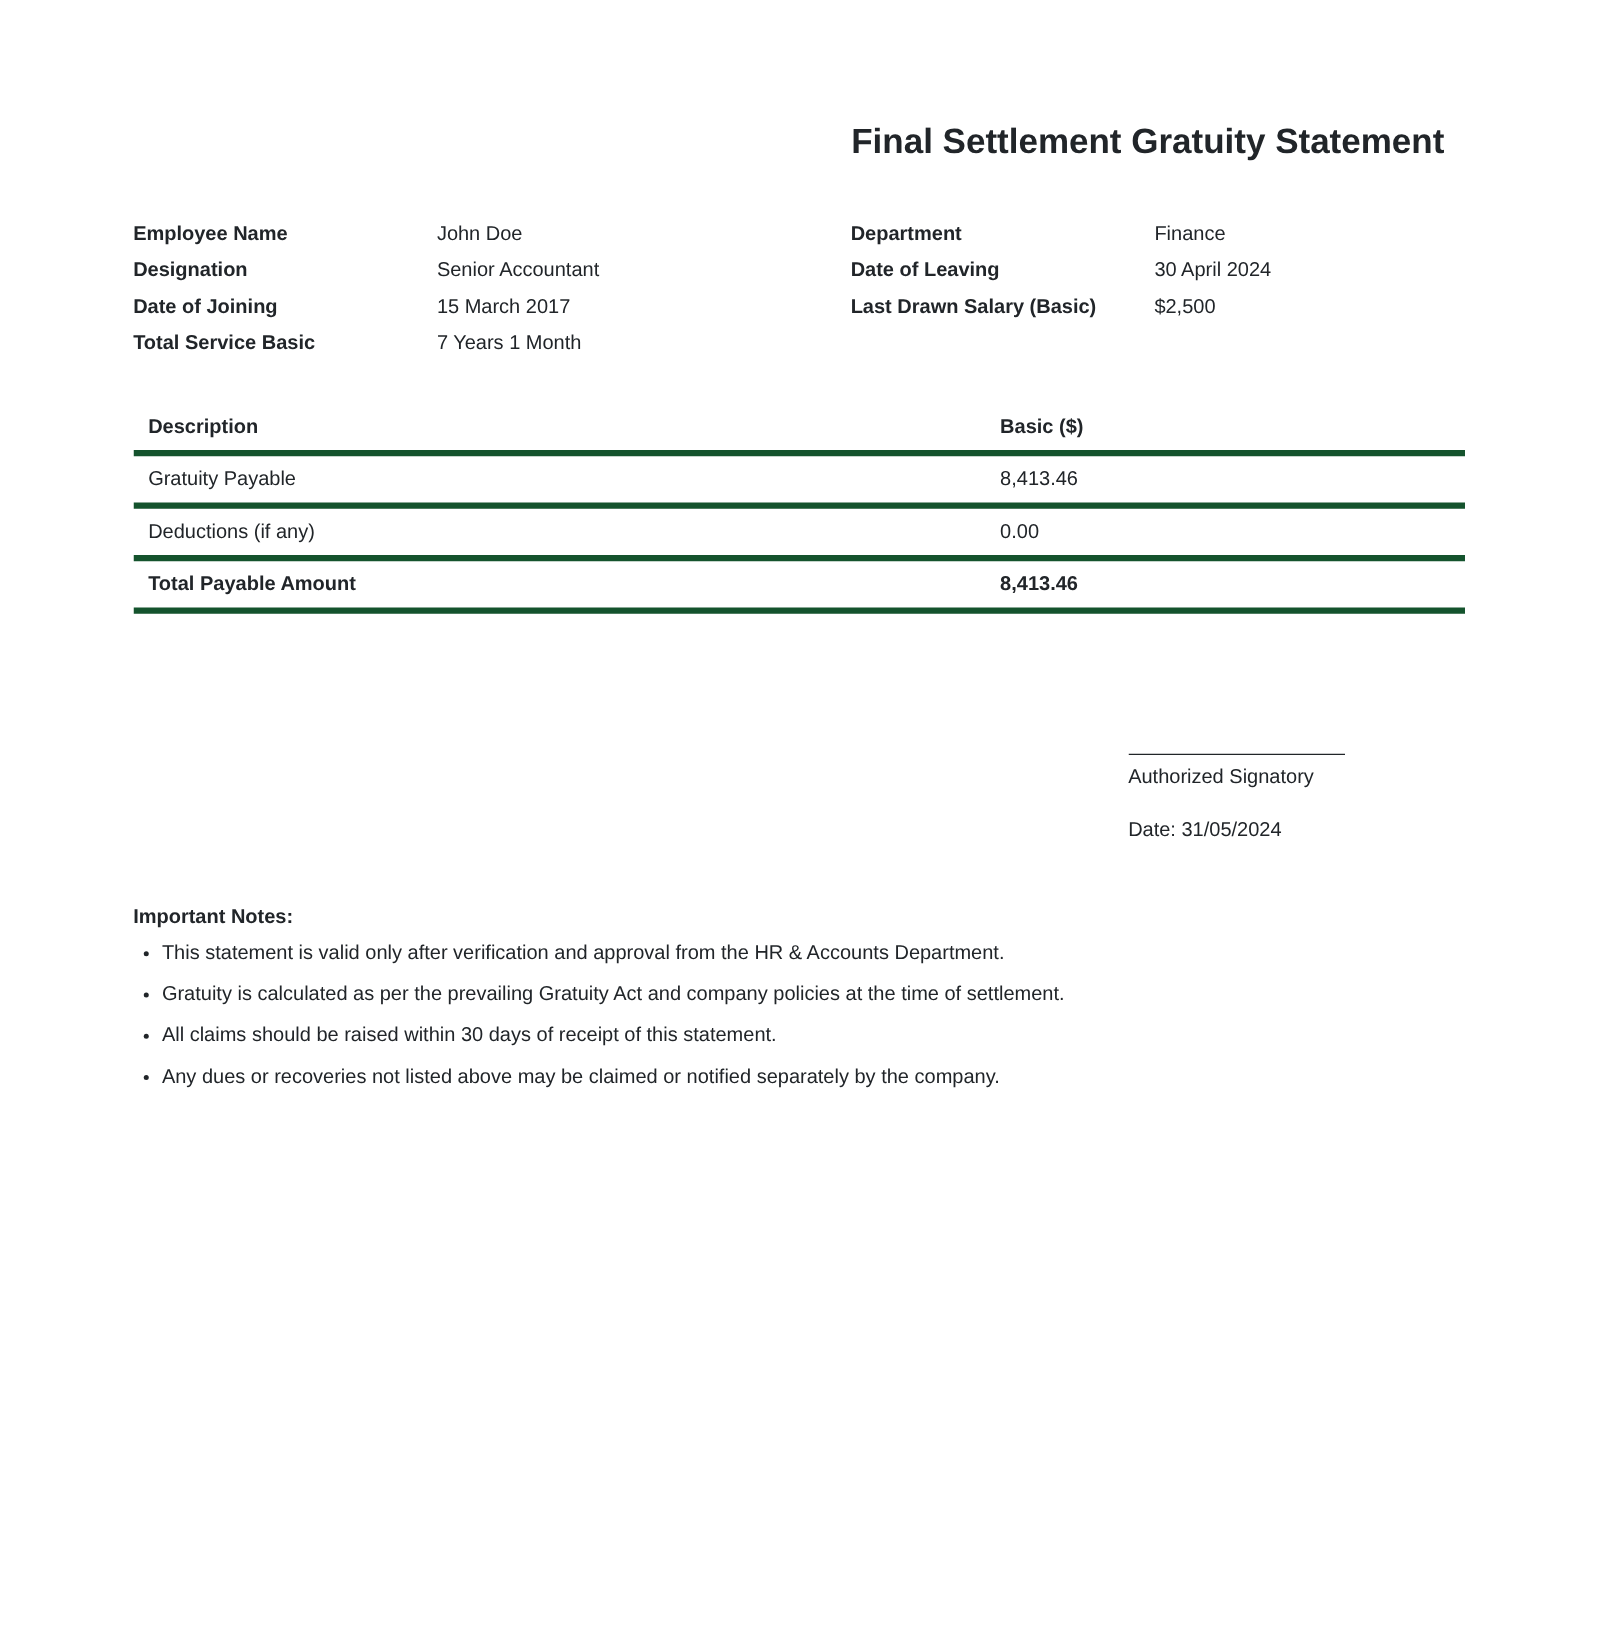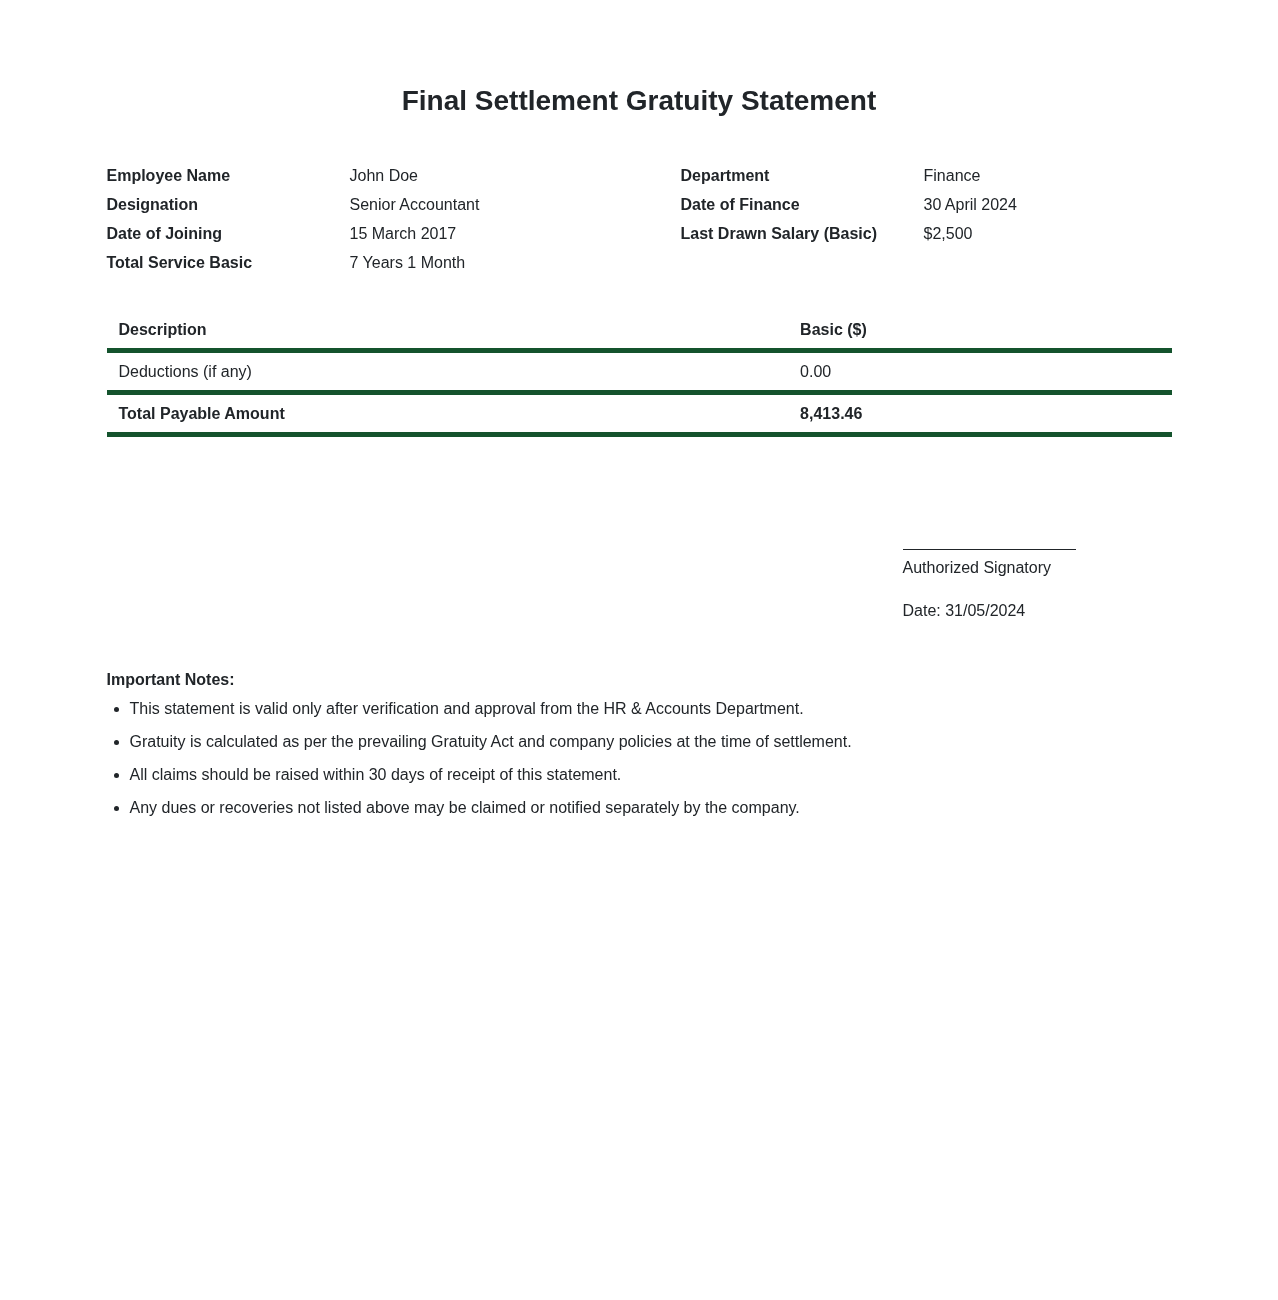--- a/index.html
+++ b/index.html
@@ -18,22 +18,22 @@
   }
   .page {
     width: 1065px;
     margin: 0 auto;
     padding-top: 78px;
   }
   .doc-title {
     font-size: 28px;
     line-height: 37px;
     font-weight: 700;
-    text-align: center;
-    margin: 4px;
+    text-align: right;
+    margin: 16px;
   }
   .doc-subtitle {
     font-size: 16px;
     text-align: center;
     margin: 6px 0 0 0;
   }
   
   .info-grid {
     margin-top: 46px;
     display: grid;
@@ -129,38 +129,42 @@
         <span class="info-label">Total Service Basic</span>
         <span class="info-value">7 Years 1 Month</span>
       </div>
     </div>
     <div class="info-col">
       <div class="info-field">
         <span class="info-label">Department</span>
         <span class="info-value">Finance</span>
       </div>
       <div class="info-field">
-        <span class="info-label">Date of Finance</span>
+        <span class="info-label">Date of Leaving</span>
         <span class="info-value">30 April 2024</span>
       </div>
       <div class="info-field">
         <span class="info-label">Last Drawn Salary (Basic)</span>
         <span class="info-value">$2,500</span>
       </div>
     </div>
   </div>
 
   <table class="settlement">
     <thead>
       <tr>
         <th class="col-desc">Description</th>
         <th class="col-amount">Basic ($)</th>
       </tr>
     </thead>
     <tbody>
+      <tr>
+        <td>Gratuity Payable</td>
+        <td>8,413.46</td>
+      </tr>
       <tr>
         <td>Deductions (if any)</td>
         <td>0.00</td>
       </tr>
       <tr class="total-row">
         <td>Total Payable Amount</td>
         <td>8,413.46</td>
       </tr>
     </tbody>
   </table>

